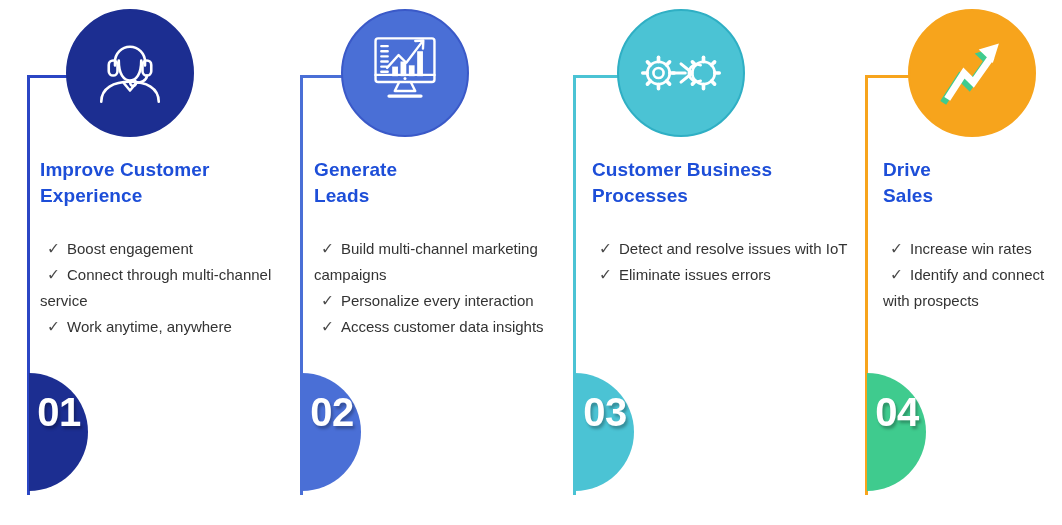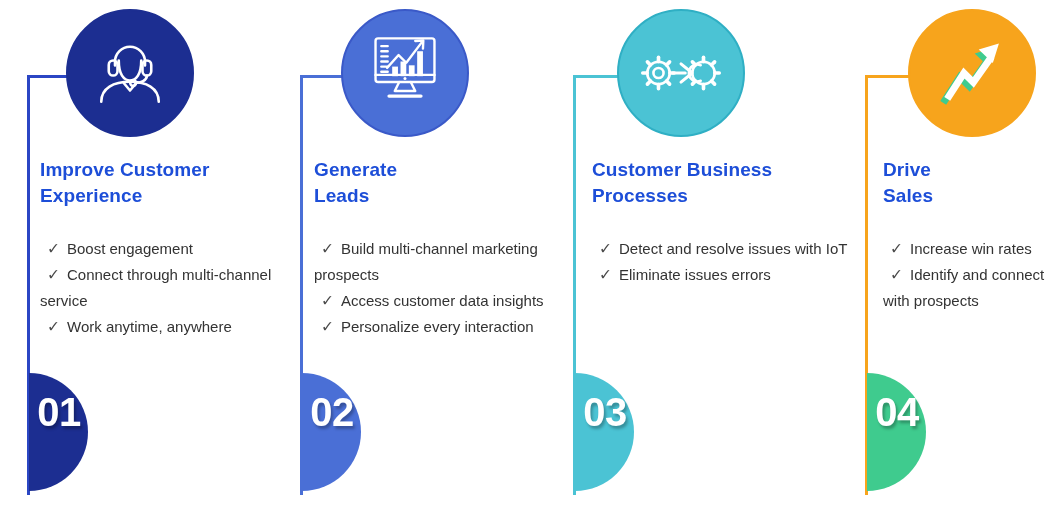--- a/index.html
+++ b/index.html
@@ -109,23 +109,23 @@
         <circle cx="32" cy="36.3" r="1.2" fill="#ffffff" stroke="none"></circle>
         <path d="M27.5 39 l-3.5 7 h16 l-3.5 -7"></path>
         <path d="M19.5 50 h25" stroke-width="3.2"></path>
       </svg>
     </div>
     <div class="title">
       <div>Generate</div>
       <div>Leads</div>
     </div>
     <div class="items">
-      <div class="item"><span class="check">✓</span><span>Build multi-channel marketing</span><br><span>prospects</span></div>
+      <div class="item"><span class="check">✓</span><span>Build multi-channel marketing</span><br><span>campaigns</span></div>
+      <div class="item"><span class="check">✓</span><span>Personalize every interaction</span></div>
       <div class="item"><span class="check">✓</span><span>Access customer data insights</span></div>
-      <div class="item"><span class="check">✓</span><span>Personalize every interaction</span></div>
     </div>
     <div class="badge">
       <div class="badge-number">02</div>
     </div>
   </div>
 
   <div class="col c2" style="--circle: #4bc3d4; --circle-border: #2fafc4; --line: #4bc3d4; --badge: #4bc3d4;">
     <div class="stub"></div>
     <div class="vline"></div>
     <div class="big-circle">

